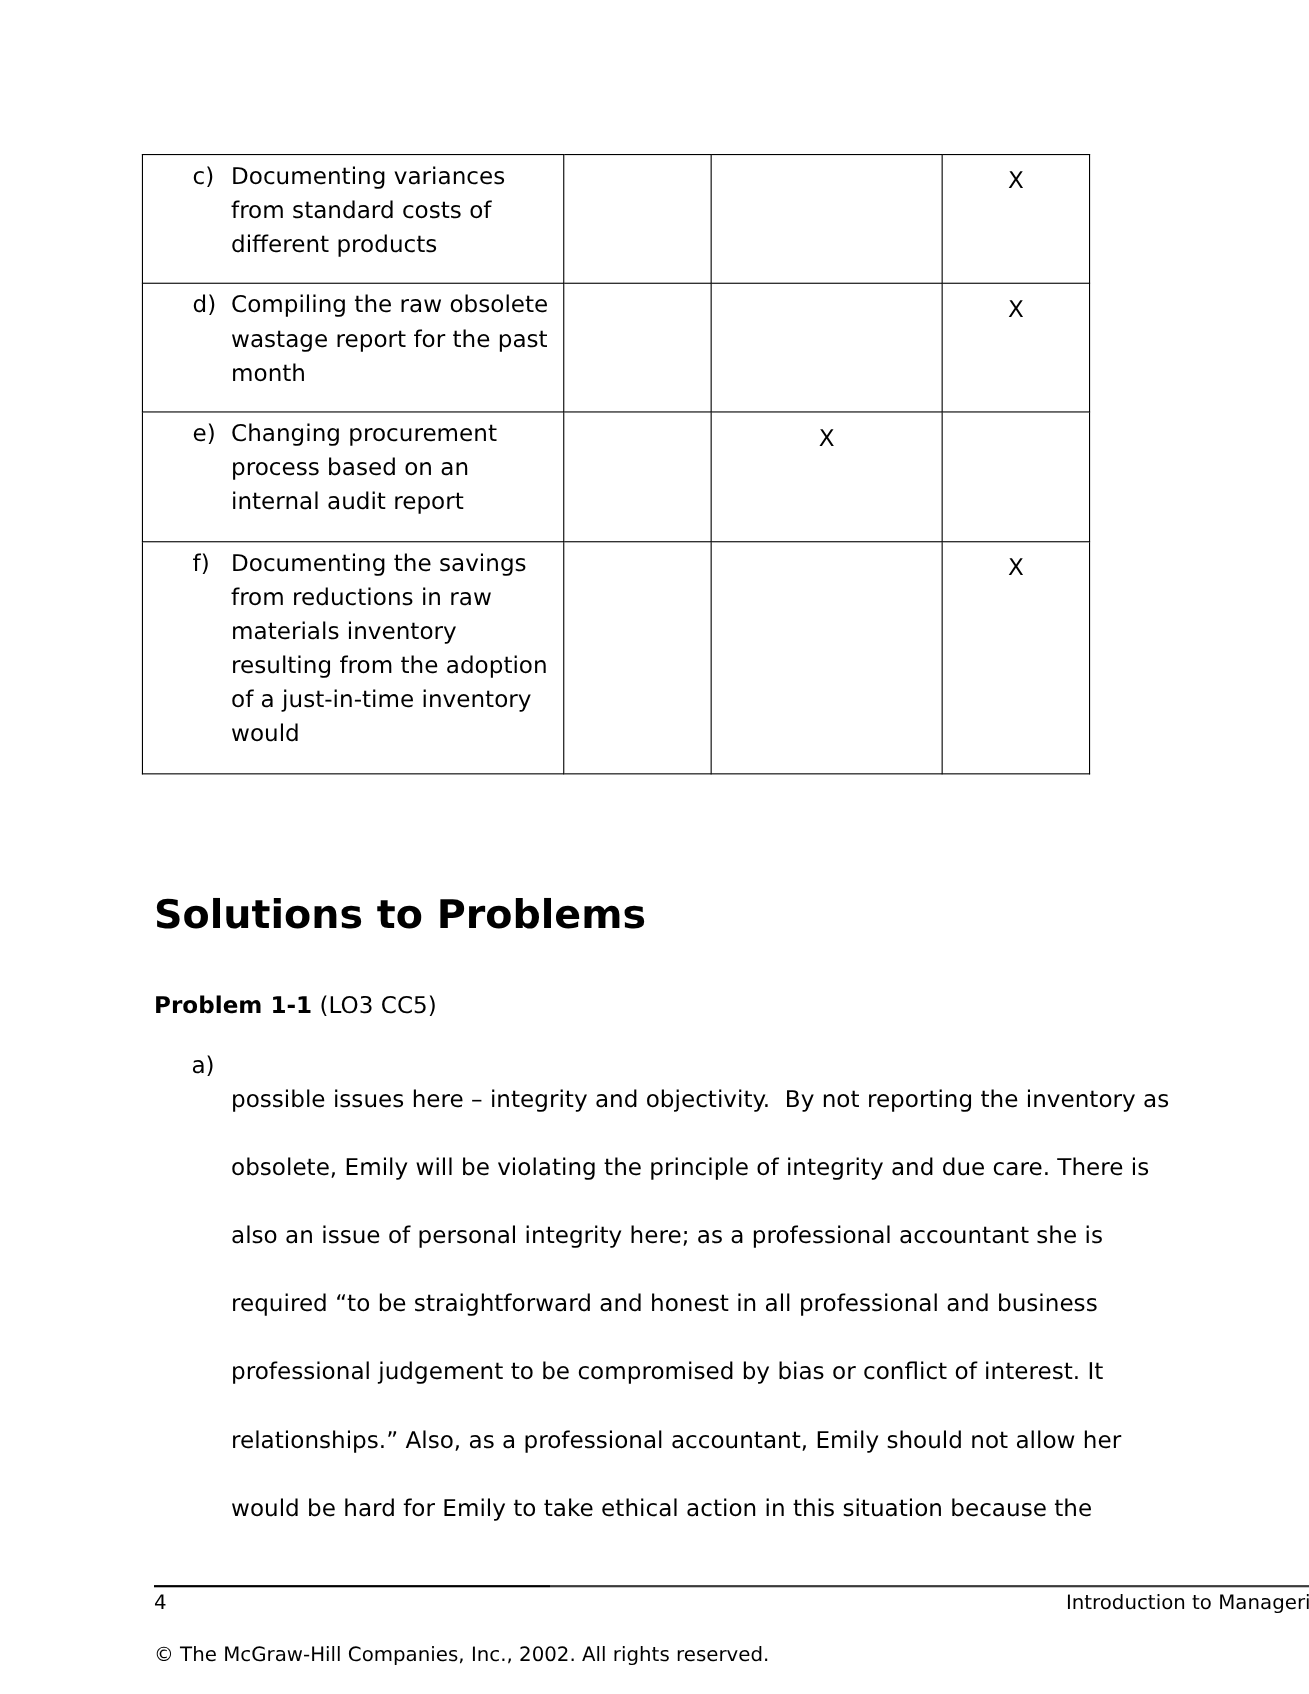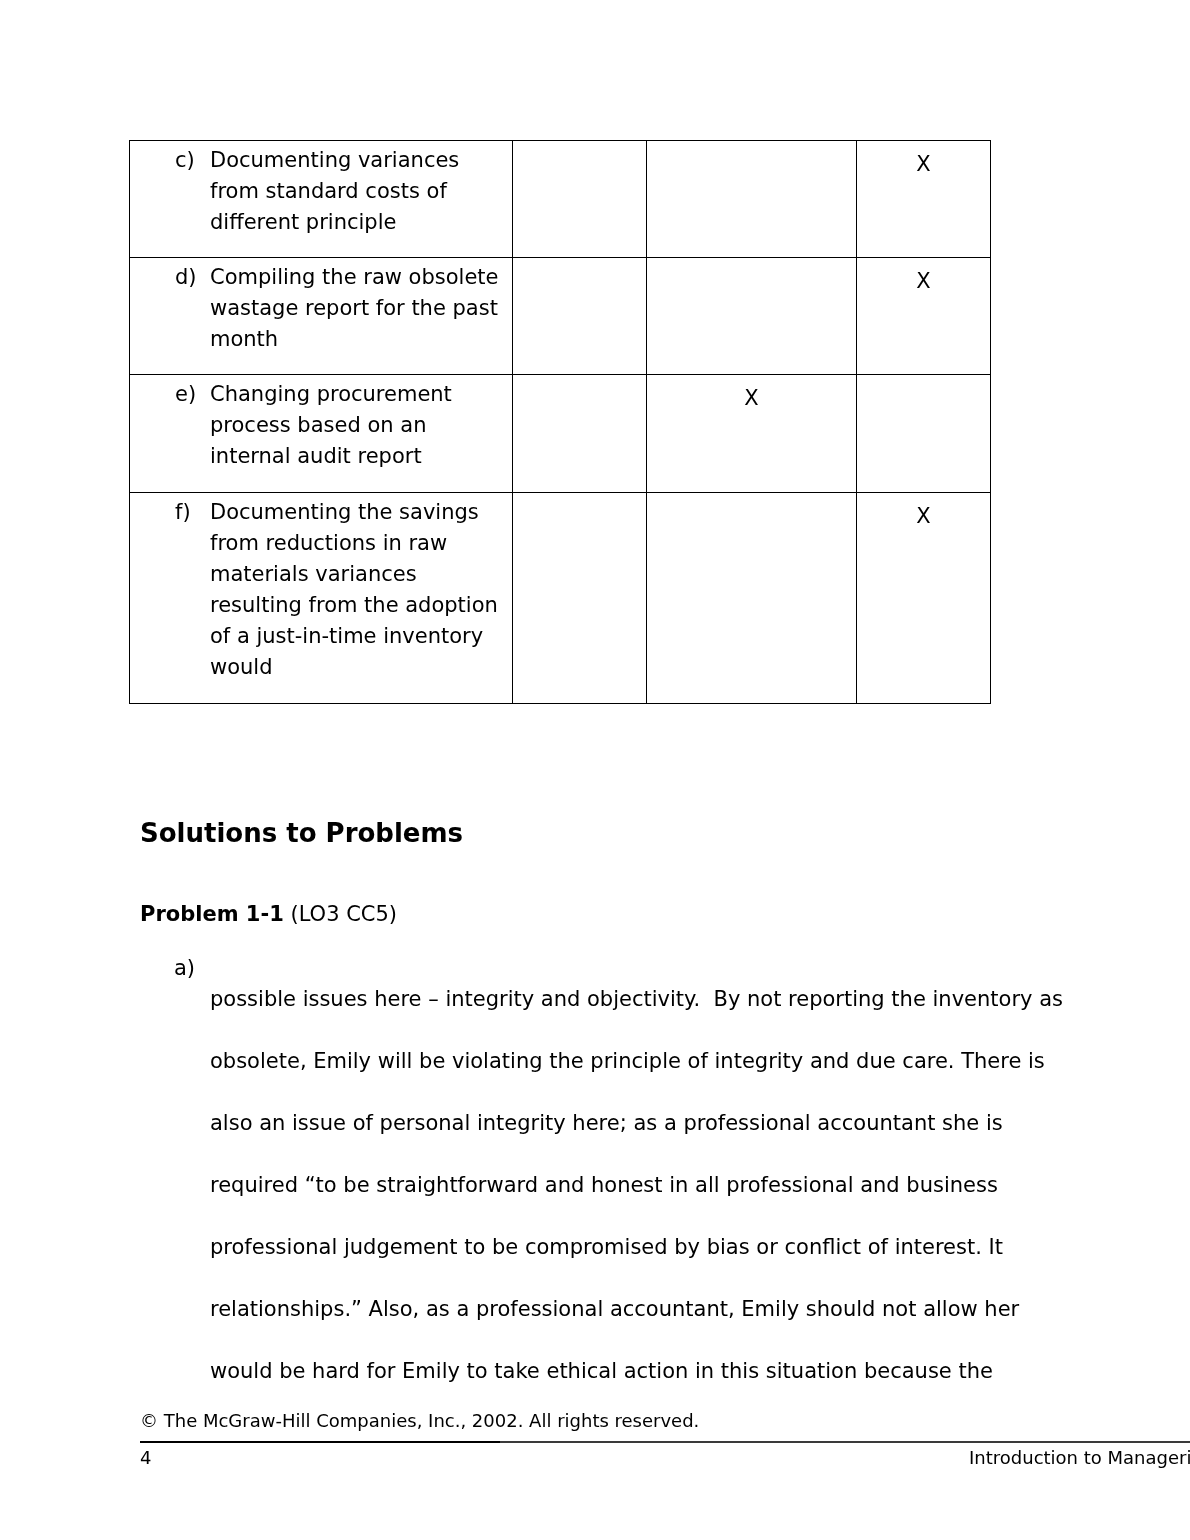--- a/index.html
+++ b/index.html
@@ -19,36 +19,36 @@
   .tbl col.c1 { width: 134px; }
   .tbl col.c2 { width: 210px; }
   .tbl col.c3 { width: 134px; }
   .item-cell { position: relative; }
   .item-cell .lbl { position: absolute; left: 45px; top: 4px; }
   .item-cell .txt { display: block; margin-left: 80px; padding-top: 4px; padding-right: 6px; }
   .mark { text-align: center; padding-top: 4px !important; }
   .mark span { display: inline-block; padding-top: 4px; }
   .h-sol {
     position: absolute; left: 140px; top: 816px; margin: 0;
-    font-size: 26px; font-weight: bold; line-height: 34px;
+    font-size: 36px; font-weight: bold; line-height: 34px;
   }
   .prob {
     position: absolute; left: 140px; top: 899px; margin: 0;
     font-size: 21px; line-height: 30px;
   }
   .prob b { font-weight: bold; }
   .sol-list {
     position: absolute; left: 140px; top: 953px; width: 1050px;
     font-size: 21px; line-height: 31px; margin: 0; padding: 0;
   }
   .sol-item { position: relative; margin: 0 0 24px 0; }
   .sol-item .lbl { position: absolute; left: 34px; top: 0; }
   .sol-item .txt { margin-left: 70px; white-space: pre-line; }
   .copyright {
-    position: absolute; left: 140px; top: 1408px; font-size: 18px; line-height: 26px; text-align: center;
+    position: absolute; left: 140px; top: 1492px; font-size: 18px; line-height: 26px; text-align: center;
   }
   .rule-dark {
     position: absolute; left: 140px; top: 1441px; width: 360px; height: 2px; background: #000;
   }
   .rule-light {
     position: absolute; left: 500px; top: 1441px; width: 690px; height: 2px; background: #3a3a3a;
   }
   .page-num {
     position: absolute; left: 140px; top: 1445px; font-size: 18px; line-height: 26px;
   }
@@ -66,21 +66,21 @@
       <col class="c2">
       <col class="c3">
   </colgroup>
   <tbody>
     <tr style="height:117px">
       <td class="item-cell">
         <span class="lbl">c)</span>
         <span class="txt">
           <span>Documenting variances</span><br>
           <span>from standard costs of</span><br>
-          <span>different principle</span>
+          <span>different products</span>
         </span>
       </td>
       <td class="mark"><span></span></td>
       <td class="mark"><span></span></td>
       <td class="mark"><span>X</span></td>
     </tr>
     <tr style="height:117px">
       <td class="item-cell">
         <span class="lbl">d)</span>
         <span class="txt">
@@ -105,21 +105,21 @@
       <td class="mark"><span></span></td>
       <td class="mark"><span>X</span></td>
       <td class="mark"><span></span></td>
     </tr>
     <tr style="height:211px">
       <td class="item-cell">
         <span class="lbl">f)</span>
         <span class="txt">
           <span>Documenting the savings</span><br>
           <span>from reductions in raw</span><br>
-          <span>materials variances</span><br>
+          <span>materials inventory</span><br>
           <span>resulting from the adoption</span><br>
           <span>of a just-in-time inventory</span><br>
           <span>would</span>
         </span>
       </td>
       <td class="mark"><span></span></td>
       <td class="mark"><span></span></td>
       <td class="mark"><span>X</span></td>
     </tr>
   </tbody>

